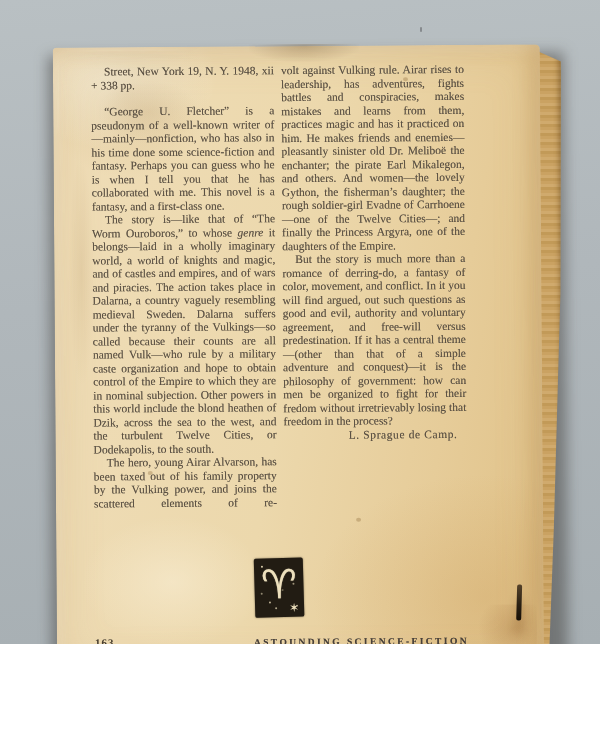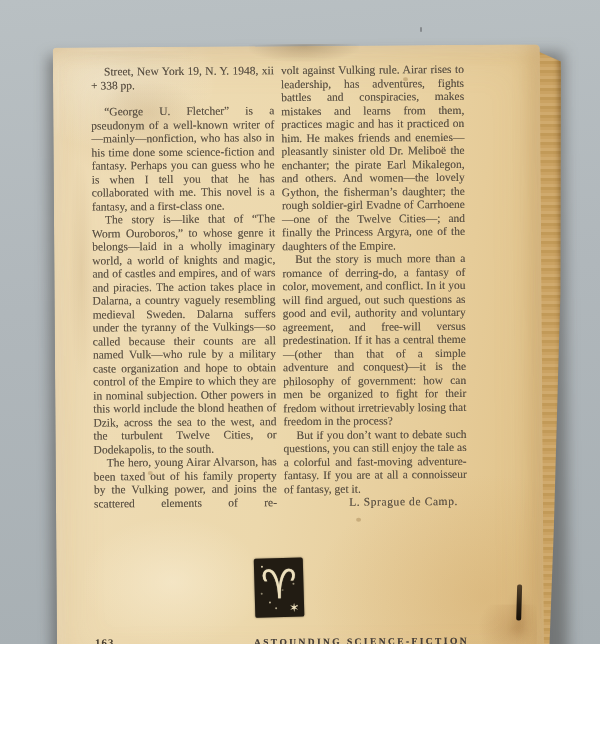--- a/index.html
+++ b/index.html
@@ -73,21 +73,21 @@
 
   .col { position:absolute; top:18px; width:183px; color:#5a5043;
     font-size:11.5px; line-height:13.5px; text-align:justify;
     text-shadow:0 0 .5px rgba(90,80,67,.55); }
   .col-left { left:38px; }
   .col-right { left:228px; }
   .col p { margin:0; text-indent:13px; }
   .p-citation { text-indent:7px; margin-bottom:13px !important; }
   .p-continuation { text-indent:0 !important; }
   .p-justify-last { text-align-last:justify; }
-  .italic-term { }
+  .italic-term { font-style:italic; }
   .signature { margin-top:3px; text-indent:0 !important; text-align:right; text-align-last:right; padding-right:9px; letter-spacing:.6px; }
 
   .ornament {
     position:absolute; left:198px; top:512px; width:49px; height:59px;
     background:#221c13; border-radius:2px; transform:rotate(-1.2deg);
     box-shadow:0 0 2px rgba(34,28,19,.6);
   }
   .aries-glyph {
     position:absolute; left:0; top:-3px; width:100%; text-align:center;
     font-family:"DejaVu Sans", sans-serif; font-size:40px; line-height:59px;
@@ -146,21 +146,20 @@
       <div class="col col-left">
         <p class="p-citation">Street, New York 19, N. Y. 1948, xii + 338 pp.</p>
         <p>“George U. Fletcher” is a pseudonym of a well-known writer of—mainly—nonfiction, who has also in his time done some science-fiction and fantasy. Perhaps you can guess who he is when I tell you that he has collaborated with me. This novel is a fantasy, and a first-class one.</p>
         <p><span>The story is—like that of “The Worm Ouroboros,” to whose </span><span class="italic-term">genre</span><span> it belongs—laid in a wholly imaginary world, a world of knights and magic, and of castles and empires, and of wars and piracies. The action takes place in Dalarna, a country vaguely resembling medieval Sweden. Dalarna suffers under the tyranny of the Vulkings—so called because their counts are all named Vulk—who rule by a military caste organization and hope to obtain control of the Empire to which they are in nominal subjection. Other powers in this world include the blond heathen of Dzik, across the sea to the west, and the turbulent Twelve Cities, or Dodekapolis, to the south.</span></p>
         <p class="p-justify-last">The hero, young Airar Alvarson, has been taxed out of his family property by the Vulking power, and joins the scattered elements of re-</p>
       </div>
 
       <div class="col col-right">
         <p class="p-continuation">volt against Vulking rule. Airar rises to leadership, has adventures, fights battles and conspiracies, makes mistakes and learns from them, practices magic and has it practiced on him. He makes friends and enemies—pleasantly sinister old Dr. Meliboë the enchanter; the pirate Earl Mikalegon, and others. And women—the lovely Gython, the fisherman’s daughter; the rough soldier-girl Evadne of Carrhoene—one of the Twelve Cities—; and finally the Princess Argyra, one of the daughters of the Empire.</p>
         <p>But the story is much more than a romance of derring-do, a fantasy of color, movement, and conflict. In it you will find argued, out such questions as good and evil, authority and voluntary agreement, and free-will versus predestination. If it has a central theme—(other than that of a simple adventure and conquest)—it is the philosophy of government: how can men be organized to fight for their fredom without irretrievably losing that freedom in the process?</p>
-        <p>But if you don’t want to debate such questions, you can still enjoy the tale as a colorful and fast-moving adventure-fantasy. If you are at all a connoisseur of fantasy, get it.</p>
         <p class="signature">L. Sprague de Camp.</p>
       </div>
 
       <div class="ornament">
         <div class="aries-glyph">♈</div>
         <div class="orn-star">✶</div>
         <div class="orn-speckles"></div>
       </div>
 
       <div class="footer-row">

